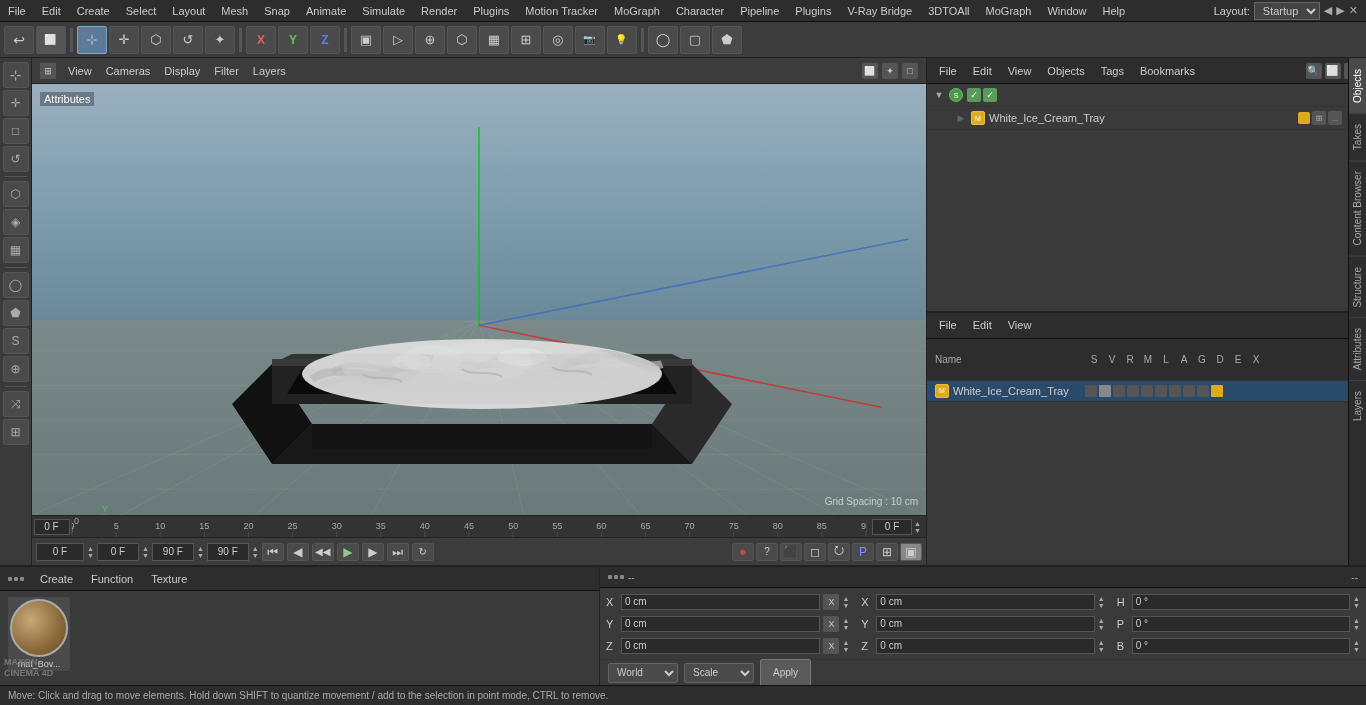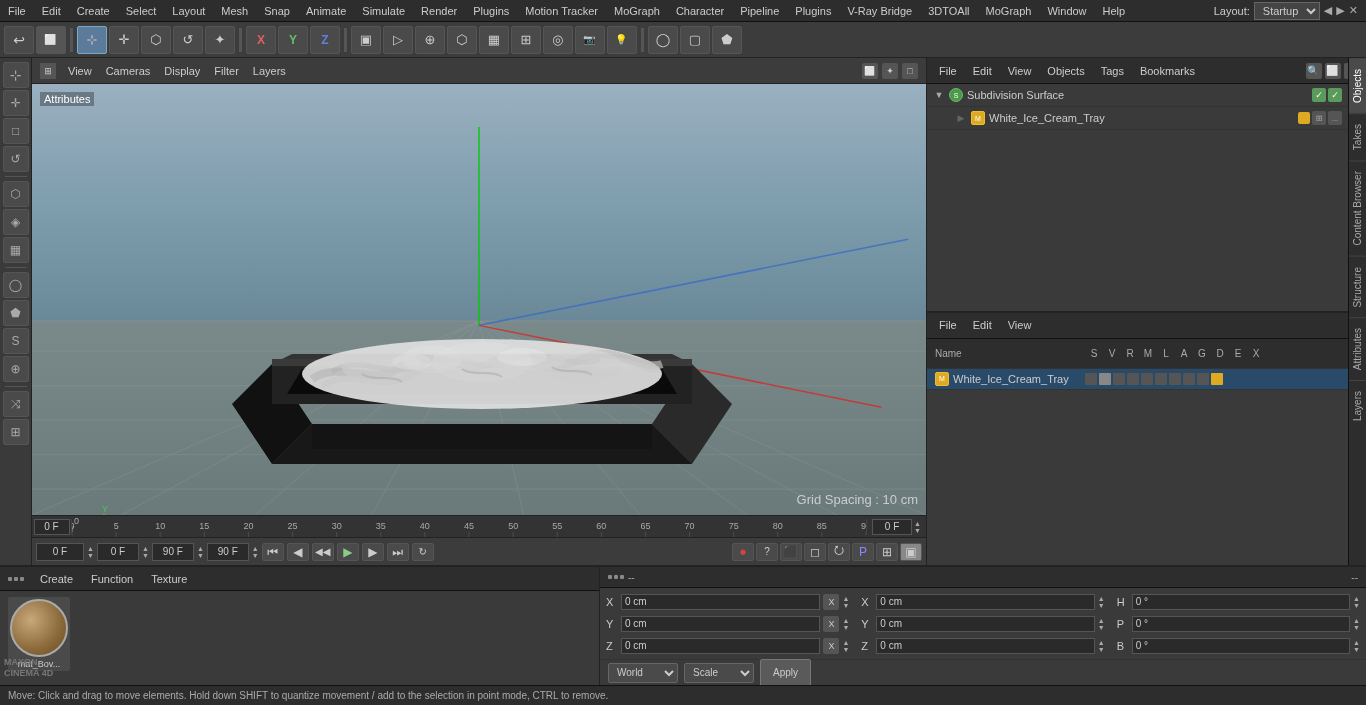--- a/index.html
+++ b/index.html
@@ -210,21 +210,21 @@
           <path d="M150,170 C160,178 180,170 190,178" fill="none" stroke="#aaa" stroke-width="2" opacity="0.4"></path>
           <path d="M250,165 C260,173 280,165 290,173" fill="none" stroke="#aaa" stroke-width="2" opacity="0.4"></path>
           <path d="M340,163 C350,171 370,163 380,171" fill="none" stroke="#aaa" stroke-width="2" opacity="0.4"></path>
         </g>
 
         <polygon points="100,220 440,220 440,245 100,245" fill="#141414"></polygon>
       </svg>
 
       <div style="position:absolute; top:8px; left:8px; color:#fff; font-size:11px; background:rgba(0,0,0,0.3); padding:1px 4px;">Attributes</div>
 
-      <div style="position:absolute; bottom:8px; right:8px; color:#ccc; font-size:13px;">Grid Spacing : 10 cm</div>
+      <div style="position:absolute; bottom:8px; right:8px; color:#ccc; font-size:10px;">Grid Spacing : 10 cm</div>
     </div>
 
     <div style="height:22px; background:#333; display:flex; align-items:center; border-top:1px solid #222; overflow:hidden;">
       <div style="width:40px; display:flex; align-items:center; justify-content:center; font-size:10px; color:#aaa; border-right:1px solid #444;">
         <input style="width: 36px; background: rgb(42, 42, 42); border: 1px solid rgb(85, 85, 85); color: rgb(204, 204, 204); font-size: 10px; text-align: center; height: 16px;" value="0 F">
       </div>
       <div style="flex:1; position:relative; overflow:hidden; height:22px;">
         <div style="display:flex; position:absolute; top:0; left:0; right:0; bottom:0; align-items:flex-end;">
           <div style="position:absolute; left:0; bottom:0; height:22px; display:flex; flex-direction:column; align-items:flex-start;">
             <span style="font-size:9px; color:#aaa; padding-left:2px;">0</span>
@@ -357,21 +357,20 @@
           <div style="width:16px; height:16px; background:#555; border-radius:2px; display:flex; align-items:center; justify-content:center; font-size:10px; cursor:pointer;">⬜</div>
           <div style="width:16px; height:16px; background:#555; border-radius:2px; display:flex; align-items:center; justify-content:center; font-size:10px; cursor:pointer;">✕</div>
         </div>
       </div>
 
       <div style="flex:1; overflow:auto; background:#3a3a3a; padding-right:18px;">
 
         <div style="display:flex; align-items:center; padding:4px 6px; gap:4px; cursor:pointer; background:#3a3a3a; border-bottom:1px solid #333;">
           <div style="width:12px; height:12px; display:flex; align-items:center; justify-content:center; font-size:9px; color:#aaa;">▼</div>
           <div style="width:14px; height:14px; border-radius:50%; background:#4a9a4a; border:1px solid #6aba6a; display:flex; align-items:center; justify-content:center; font-size:7px; color:#fff;">S</div>
-          <span style="flex:1; font-size:11px; color:#ccc;">Subdivision Surface</span>
           <div style="display:flex; gap:2px; align-items:center;">
             <div style="width:14px; height:14px; background:#5a9a5a; border-radius:2px; display:flex; align-items:center; justify-content:center; font-size:9px; color:#fff;">✓</div>
             <div style="width:14px; height:14px; background:#5a9a5a; border-radius:2px; display:flex; align-items:center; justify-content:center; font-size:9px; color:#fff;">✓</div>
           </div>
         </div>
 
         <div style="display:flex; align-items:center; padding:4px 6px 4px 28px; gap:4px; cursor:pointer; background:#3a3a3a; border-bottom:1px solid #333;">
           <div style="width:12px; height:12px; display:flex; align-items:center; justify-content:center; font-size:9px; color:#666;">▶</div>
           <div style="width:14px; height:14px; background:#ddaa22; border:1px solid #eebb33; border-radius:2px; display:flex; align-items:center; justify-content:center; font-size:7px; color:#fff;">M</div>
           <span style="flex:1; font-size:11px; color:#ccc;">White_Ice_Cream_Tray</span>
@@ -385,21 +384,21 @@
     </div>
 
     <div style="flex:1; display:flex; flex-direction:column; background:#3a3a3a;">
 
       <div style="height:26px; background:#2d2d2d; display:flex; align-items:center; padding:0 6px; gap:4px; border-bottom:1px solid #111;">
         <div class="panel-menu-item">File</div>
         <div class="panel-menu-item">Edit</div>
         <div class="panel-menu-item">View</div>
       </div>
 
-      <div style="display:flex; align-items:center; padding:9px 8px; background:#2d2d2d; border-bottom:1px solid #333; font-size:10px; color:#aaa; padding-right:26px;">
+      <div style="display:flex; align-items:center; padding:15px 8px; background:#2d2d2d; border-bottom:1px solid #333; font-size:10px; color:#aaa; padding-right:26px;">
         <div style="width:150px; font-size:10px;">Name</div>
         <div style="width:18px; text-align:center; font-size:10px;">S</div>
         <div style="width:18px; text-align:center; font-size:10px;">V</div>
         <div style="width:18px; text-align:center; font-size:10px;">R</div>
         <div style="width:18px; text-align:center; font-size:10px;">M</div>
         <div style="width:18px; text-align:center; font-size:10px;">L</div>
         <div style="width:18px; text-align:center; font-size:10px;">A</div>
         <div style="width:18px; text-align:center; font-size:10px;">G</div>
         <div style="width:18px; text-align:center; font-size:10px;">D</div>
         <div style="width:18px; text-align:center; font-size:10px;">E</div>

